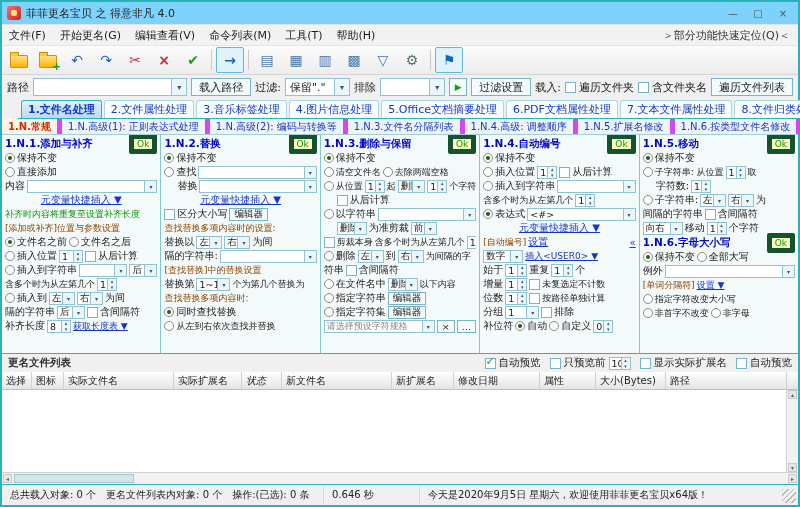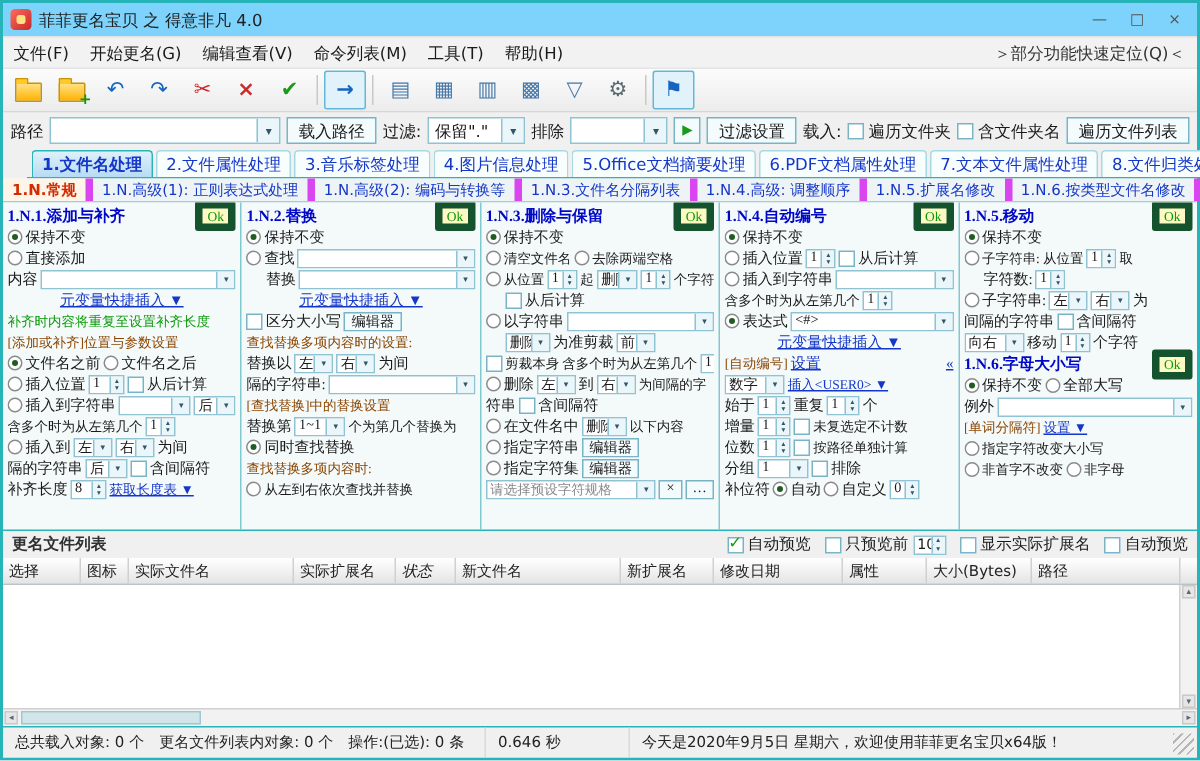--- a/index.html
+++ b/index.html
@@ -45,21 +45,21 @@
   
   .maintabs{height:19px;flex:none;display:flex;align-items:flex-end;gap:2px;padding:0 3px;background:#f0f0f0;border-bottom:1px solid #2ab4b8;margin-left:16px;}
   .mtab{height:17px;display:flex;align-items:center;padding:0 6px;border:1px solid #a8d8e2;border-bottom:none;
         border-radius:3px 3px 0 0;background:#f8fdfe;color:#1437c8;flex:none;}
   .mtab.active{background:linear-gradient(#dff0fb,#b8dcf4);border-color:#2ab4b8;font-weight:bold;}
   .subtabs{height:15px;flex:none;display:flex;align-items:center;background:#eef4f5;border-bottom:1px solid #9fd0da;font-size:10px;}
   .stab{padding:0 6px;height:100%;display:flex;align-items:center;border-right:5px solid #d946ef;color:#1437c8;flex:none;}
   .stab.active{color:#d42a00;font-weight:bold;background:#fdf6e8;}
   
   .panels{height:218px;flex:none;display:flex;background:#f4f9fa;border-bottom:1px solid #2ab4b8;}
-  .panel{flex:1;min-width:0;border-right:1px solid #7fcad2;padding:1px 3px;overflow:hidden;font-size:10px;font-family:Liberation Serif, serif;}
+  .panel{flex:1;min-width:0;border-right:1px solid #7fcad2;padding:1px 3px;overflow:hidden;font-size:10px;}
   .panel:last-child{border-right:none;}
   .ptitle{display:flex;align-items:center;height:15px;}
   .pt{color:#0008c8;font-weight:bold;font-size:10.5px;white-space:nowrap;}
   .ok{margin-left:auto;color:#0a9a0a;font-size:9px;border:5px solid #14532d;padding:0 3px;background:#fef9c3;border-radius:2px;flex:none;}
   .r{display:flex;align-items:center;gap:2px;height:14px;white-space:nowrap;overflow:hidden;}
   .r.center{justify-content:center;}
   .radio{width:10px;height:10px;border:1px solid #8a8a8a;border-radius:50%;background:#fff;flex:none;position:relative;box-sizing:border-box;}
   .radio.on::after{content:"";position:absolute;inset:2px;border-radius:50%;background:#215c21;}
   .sp{height:13px;width:24px;background:#fff;border:1px solid #8fc3d4;position:relative;padding:0 9px 0 2px;
       display:inline-flex;align-items:center;flex:none;box-sizing:border-box;font-size:9.5px;}
@@ -78,21 +78,21 @@
   .ind{width:11px;flex:none;}
   .w26{width:26px;} .w28{width:28px;} .w30{width:30px;} .w34{width:34px;} .w40{width:40px;}
   .sp.w20{width:20px;} .sp.w22{width:22px;}
   
   .listheader{height:18px;flex:none;display:flex;align-items:center;gap:9px;padding:0 6px;background:#f0f0f0;font-size:10.5px;}
   .caption{font-weight:bold;color:#303030;}
   .lh-first{margin-left:auto;}
   .thead{height:17px;flex:none;display:flex;background:linear-gradient(#ffffff,#e4e4e4);border-bottom:1px solid #b8c4c8;
          font-size:10px;color:#222;overflow:hidden;padding-right:11px;}
   .th{flex:none;display:flex;align-items:center;padding:0 4px;border-right:1px solid #d0d0d0;box-sizing:border-box;overflow:hidden;}
-  .th-sel{width:52px;} .th-ico{width:32px;} .th-name{width:110px;} .th-ext{width:68px;} .th-st{width:40px;font-style:italic;}
+  .th-sel{width:30px;} .th-ico{width:32px;} .th-name{width:110px;} .th-ext{width:68px;} .th-st{width:40px;font-style:italic;}
   .th-nname{width:110px;} .th-next{width:62px;} .th-date{width:86px;} .th-attr{width:56px;} .th-size{width:70px;} .th-path{flex:1;}
   .tbody{flex:1;display:flex;min-height:0;}
   .tb-white{flex:1;background:#fff;}
   .vscroll{width:11px;flex:none;background:#f2f2f2;border-left:1px solid #d0d0d0;display:flex;flex-direction:column;
            justify-content:space-between;align-items:center;}
   .hscroll{height:11px;flex:none;background:#f2f2f2;border-top:1px solid #d0d0d0;display:flex;align-items:center;justify-content:space-between;padding:0 1px;}
   .sarrow{width:9px;height:9px;display:flex;align-items:center;justify-content:center;font-size:6px;color:#567;background:#e6e6e6;border:1px solid #c9c9c9;box-sizing:border-box;}
   .hthumb{height:9px;width:120px;background:#d2e6ea;border:1px solid #9fc8d0;flex:none;margin-right:auto;margin-left:2px;box-sizing:border-box;}
   
   .statusbar{height:20px;flex:none;display:flex;align-items:stretch;background:#f0f0f0;border-top:1px solid #2ab4b8;font-size:10px;color:#222;}
@@ -371,25 +371,25 @@
           <span class="sect tight">[查找替换]中的替换设置</span>
         </div>
       <div class="r">
           <span>替换第</span>
           <span class="cmb s w34">
             <span>1~1</span>
           </span>
           <span class="tight">个为第几个替换为</span>
         </div>
       <div class="r">
+          <span class="sect tight">查找替换多项内容时:</span>
+        </div>
+      <div class="r">
           <span class="radio on"></span>
           <span>同时查找替换</span>
-        </div>
-      <div class="r">
-          <span class="sect tight">查找替换多项内容时:</span>
         </div>
       <div class="r">
           <span class="radio"></span>
           <span class="tight">从左到右依次查找并替换</span>
         </div>
     </div>
 
     <div class="panel">
       <div class="ptitle">
           <span class="pt">1.N.3.删除与保留</span>

